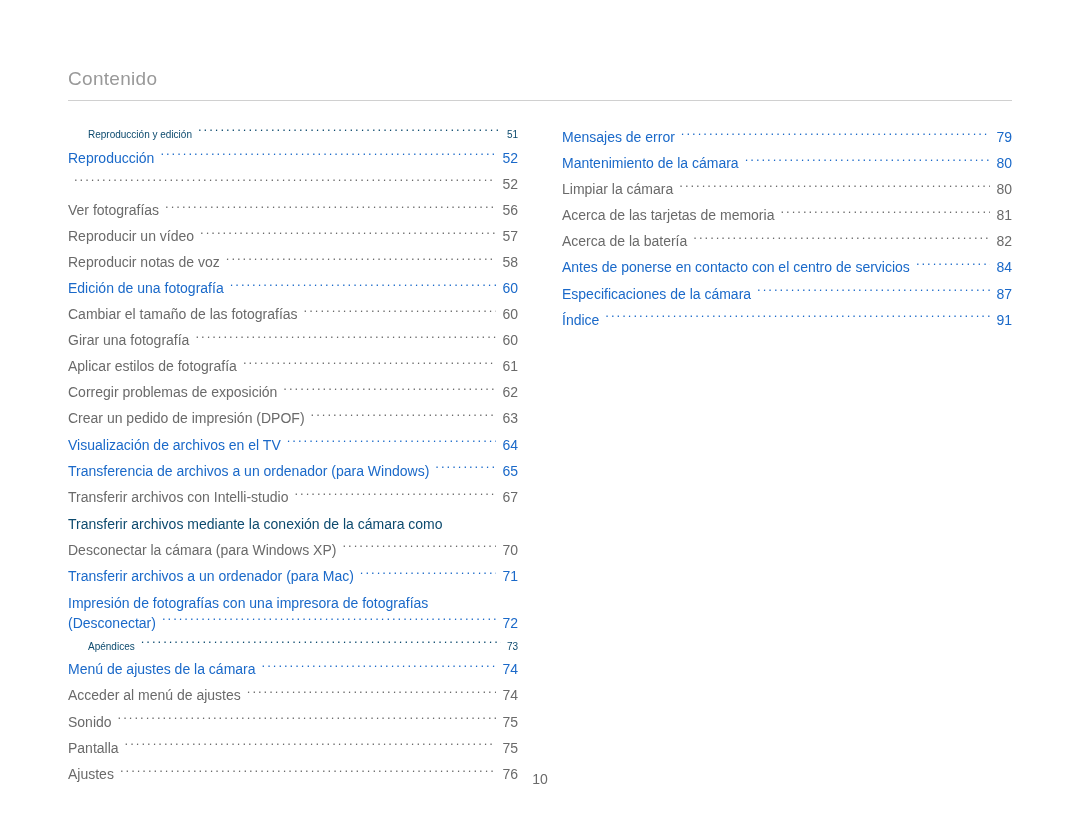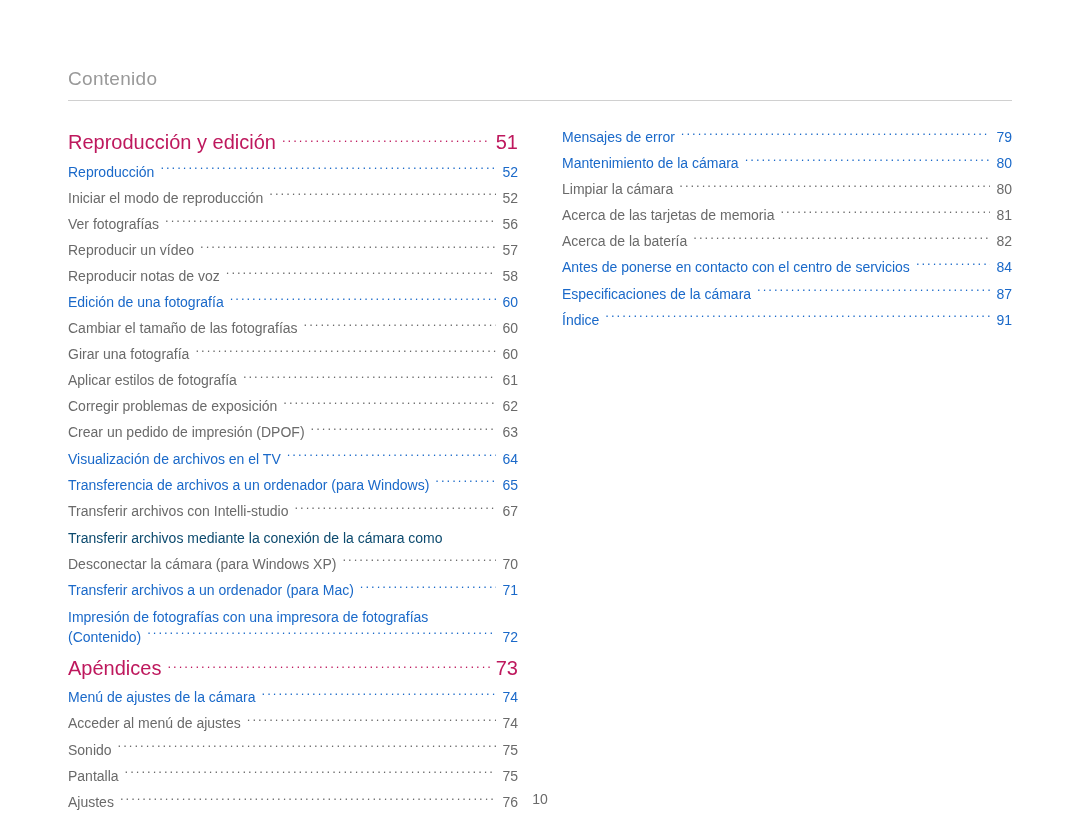--- a/index.html
+++ b/index.html
@@ -32,23 +32,24 @@
     .toc-entry {
       display: flex;
       align-items: baseline;
       white-space: nowrap;
       margin-bottom: 6.5px;
       font-size: 14px;
       color: #6a6a6a;
       line-height: 1.4;
     }
     .toc-entry.section-head {
-      font-size: 20px;
-      color: #be185d;
+      font-size: 10px;
+      color: #0c4a6e;
       margin-top: 0px;
+      margin-left: 20px;
     }
     .toc-entry.section-head.first { margin-top: 0; }
     .toc-entry.link { color: #1a69c9; }
     .toc-label {
       flex-shrink: 0;
     }
     .toc-dots {
       flex: 1 1 auto;
       overflow: hidden;
       position: relative;
@@ -78,21 +79,21 @@
     .toc-wrap.link { color: #1a69c9; }
     .toc-wrap .tail-row {
       display: flex;
       align-items: baseline;
       white-space: nowrap;
     }
     .toc-wrap .tail-row .toc-page { color: inherit; }
     .apendices-gap { margin-top: 22px; }
     .footer-pagenum {
       position: absolute;
-      bottom: 8px;
+      bottom: 28px;
       left: 50%;
       transform: translateX(-50%);
       font-size: 14px;
       color: #6a6a6a;
     }
   </style>
 </head>
 <body>
 
 <div class="header">
@@ -105,21 +106,20 @@
         <span class="toc-label">Reproducción y edición</span>
         <span class="toc-dots"></span>
         <span class="toc-page">51</span>
       </div>
       <div class="toc-entry link">
         <span class="toc-label">Reproducción</span>
         <span class="toc-dots"></span>
         <span class="toc-page">52</span>
       </div>
       <div class="toc-entry ">
-        <span class="toc-label">Iniciar el modo de reproducción</span>
         <span class="toc-dots"></span>
         <span class="toc-page">52</span>
       </div>
       <div class="toc-entry ">
         <span class="toc-label">Ver fotografías</span>
         <span class="toc-dots"></span>
         <span class="toc-page">56</span>
       </div>
       <div class="toc-entry ">
         <span class="toc-label">Reproducir un vídeo</span>
@@ -185,21 +185,21 @@
         <span class="toc-page">70</span>
       </div>
       <div class="toc-entry link">
         <span class="toc-label">Transferir archivos a un ordenador (para Mac)</span>
         <span class="toc-dots"></span>
         <span class="toc-page">71</span>
       </div>
       <div class="toc-wrap link">
         <div>Impresión de fotografías con una impresora de fotografías</div>
         <div class="tail-row">
-          <span class="toc-label">(Contenido)</span>
+          <span class="toc-label">(Desconectar)</span>
           <span class="toc-dots"></span>
           <span class="toc-page">72</span>
         </div>
       </div>
       <div class="toc-entry section-head apendices-gap">
         <span class="toc-label">Apéndices</span>
         <span class="toc-dots"></span>
         <span class="toc-page">73</span>
       </div>
       <div class="toc-entry link">

